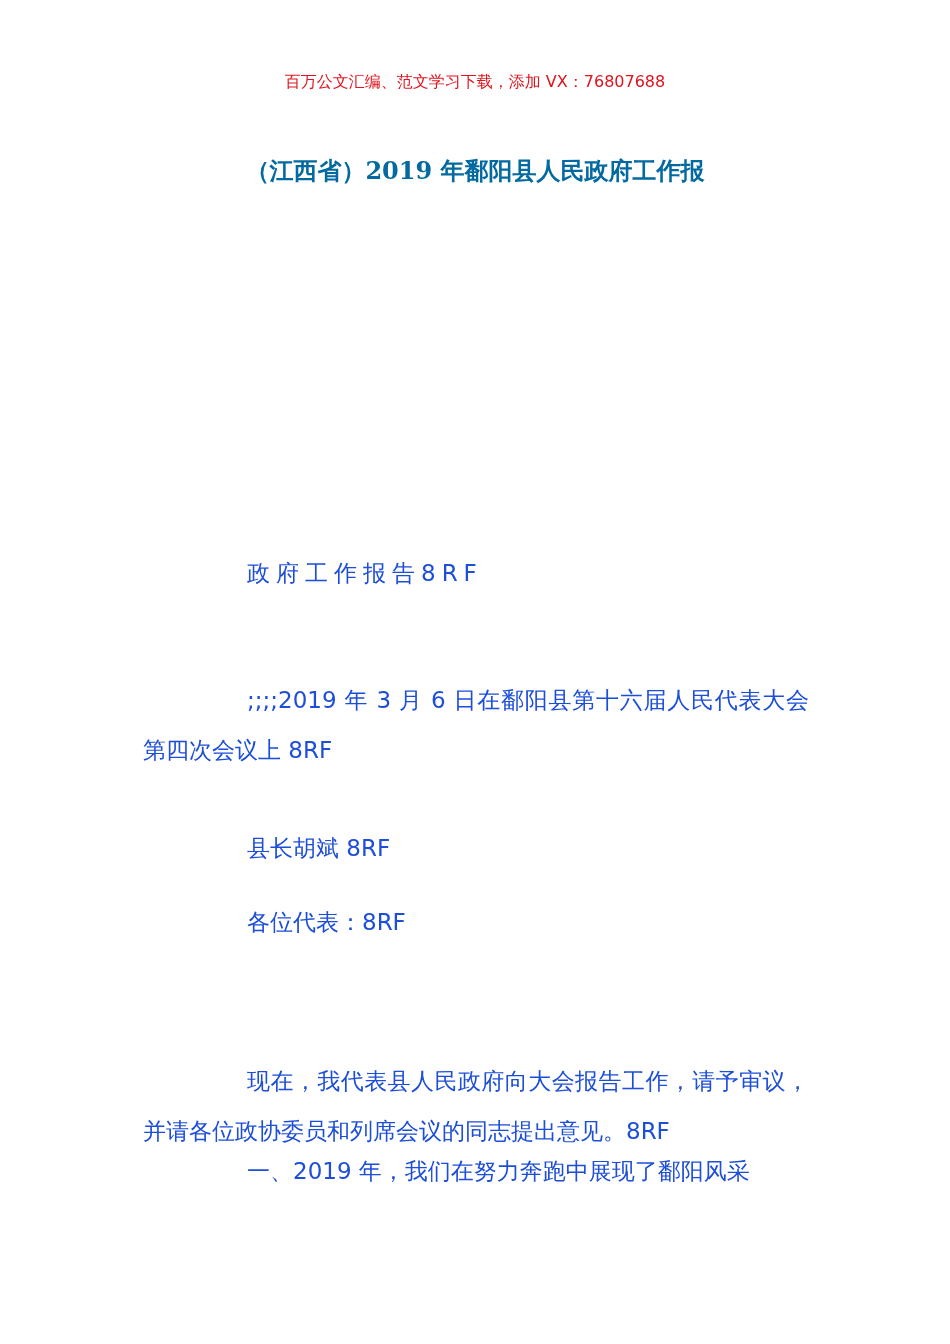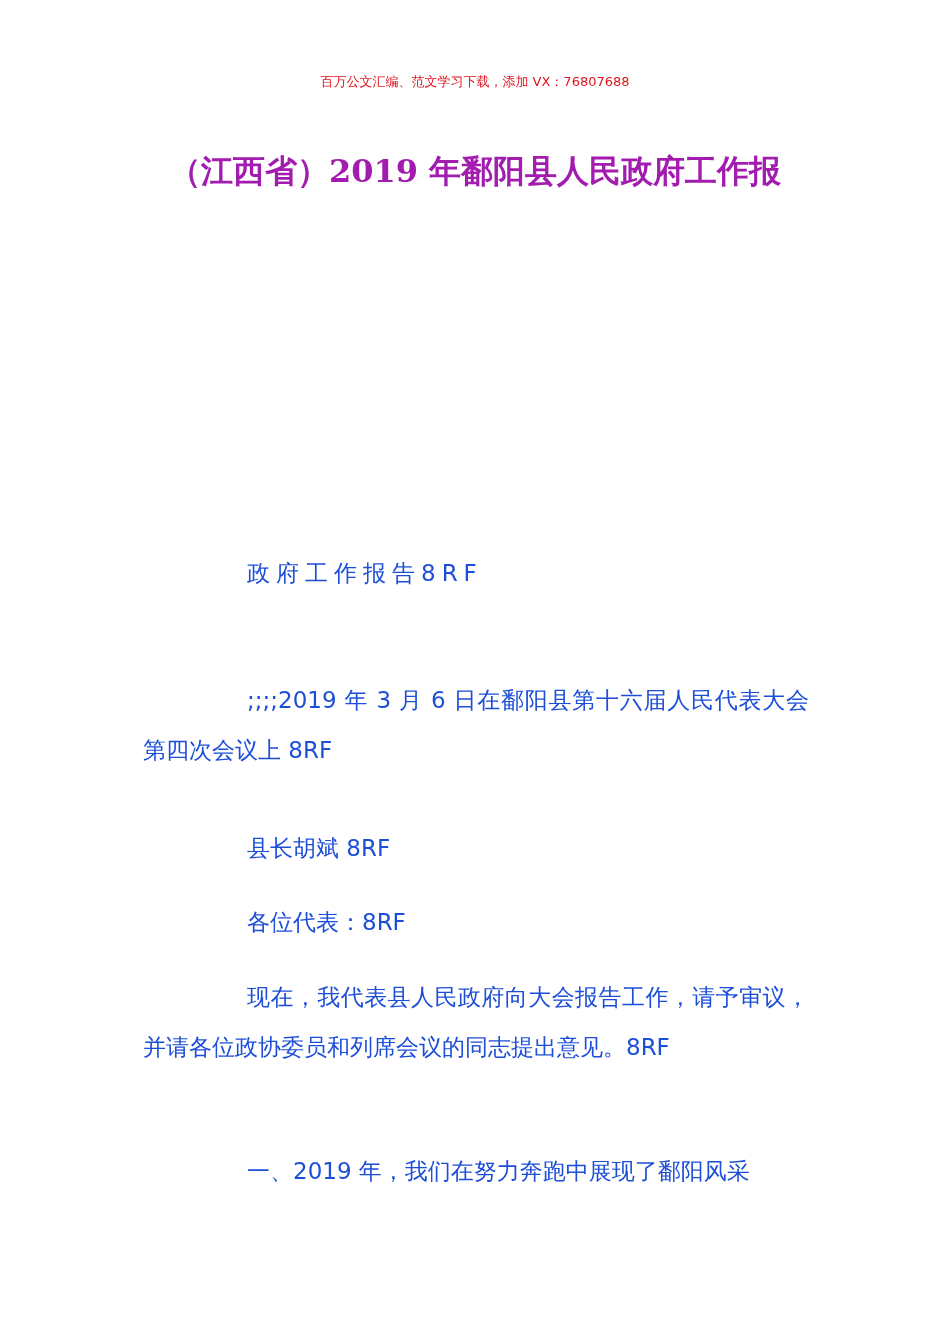--- a/index.html
+++ b/index.html
@@ -14,36 +14,36 @@
       overflow: hidden;
       font-family: "DejaVu Sans", "Liberation Sans", sans-serif;
       color: #000000;
     }
     .header-note {
       position: absolute;
       left: 0;
       top: 70px;
       width: 950px;
       text-align: center;
-      font-size: 13px;
+      font-size: 16px;
       line-height: 24px;
       color: #e0141e;
       letter-spacing: 0px;
     }
     .doc-title {
       position: absolute;
       left: 140px;
       top: 145px;
       width: 670px;
       text-align: center;
       font-family: "DejaVu Serif", "Liberation Serif", serif;
       font-weight: bold;
-      font-size: 32px;
+      font-size: 24px;
       line-height: 52px;
-      color: #a21caf;
+      color: #0369a1;
     }
     .para {
       position: absolute;
       left: 143px;
       width: 666px;
       font-size: 23px;
       line-height: 50px;
       color: #1d4ed8;
       text-indent: 104px;
       text-align: justify;
@@ -64,17 +64,17 @@
   </div>
 
   <div class="para p-spaced" style="top:548px;">政府工作报告8RF</div>
 
   <div class="para" style="top:675px;">;;;;2019 年 3 月 6 日在鄱阳县第十六届人民代表大会第四次会议上 8RF</div>
 
   <div class="para" style="top:823px;">县长胡斌 8RF</div>
 
   <div class="para" style="top:897px;">各位代表：8RF</div>
 
-  <div class="para" style="top:972px;">现在，我代表县人民政府向大会报告工作，请予审议，并请各位政协委员和列席会议的同志提出意见。8RF</div>
+  <div class="para" style="top:1056px;">现在，我代表县人民政府向大会报告工作，请予审议，并请各位政协委员和列席会议的同志提出意见。8RF</div>
 
   <div class="para" style="top:1146px;">一、2019 年，我们在努力奔跑中展现了鄱阳风采</div>
 
 </div>
 
 </body></html>

